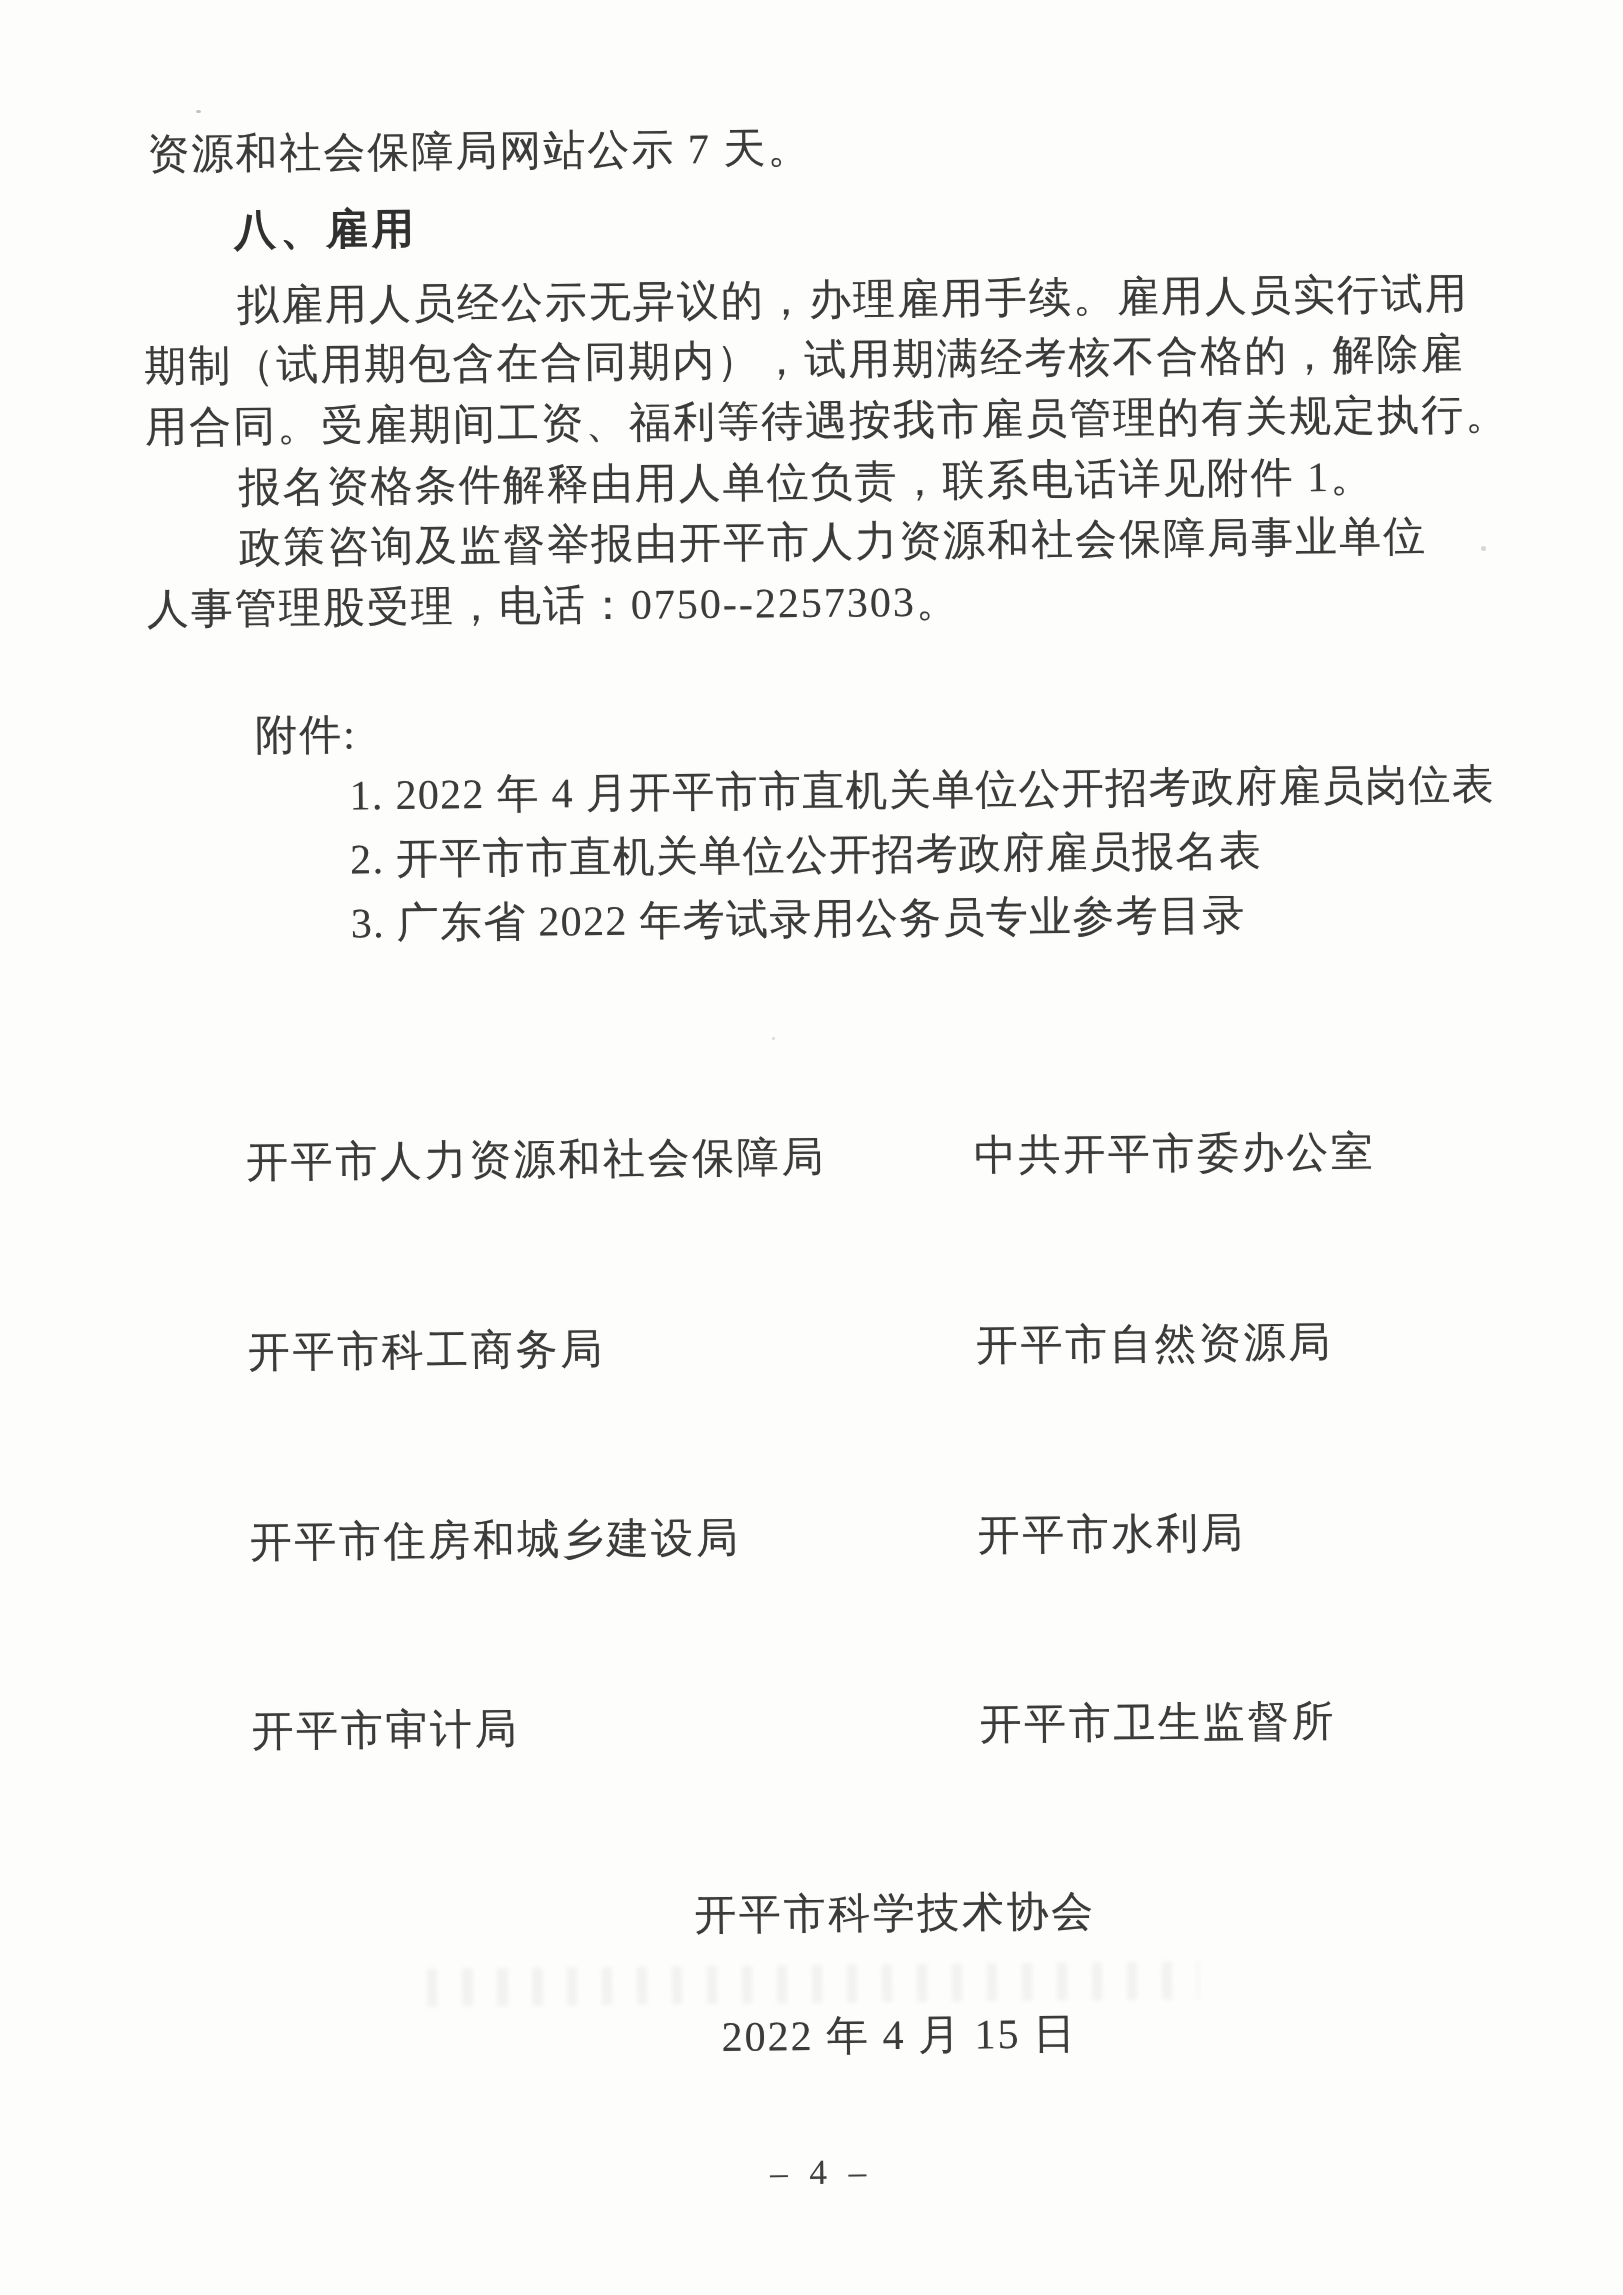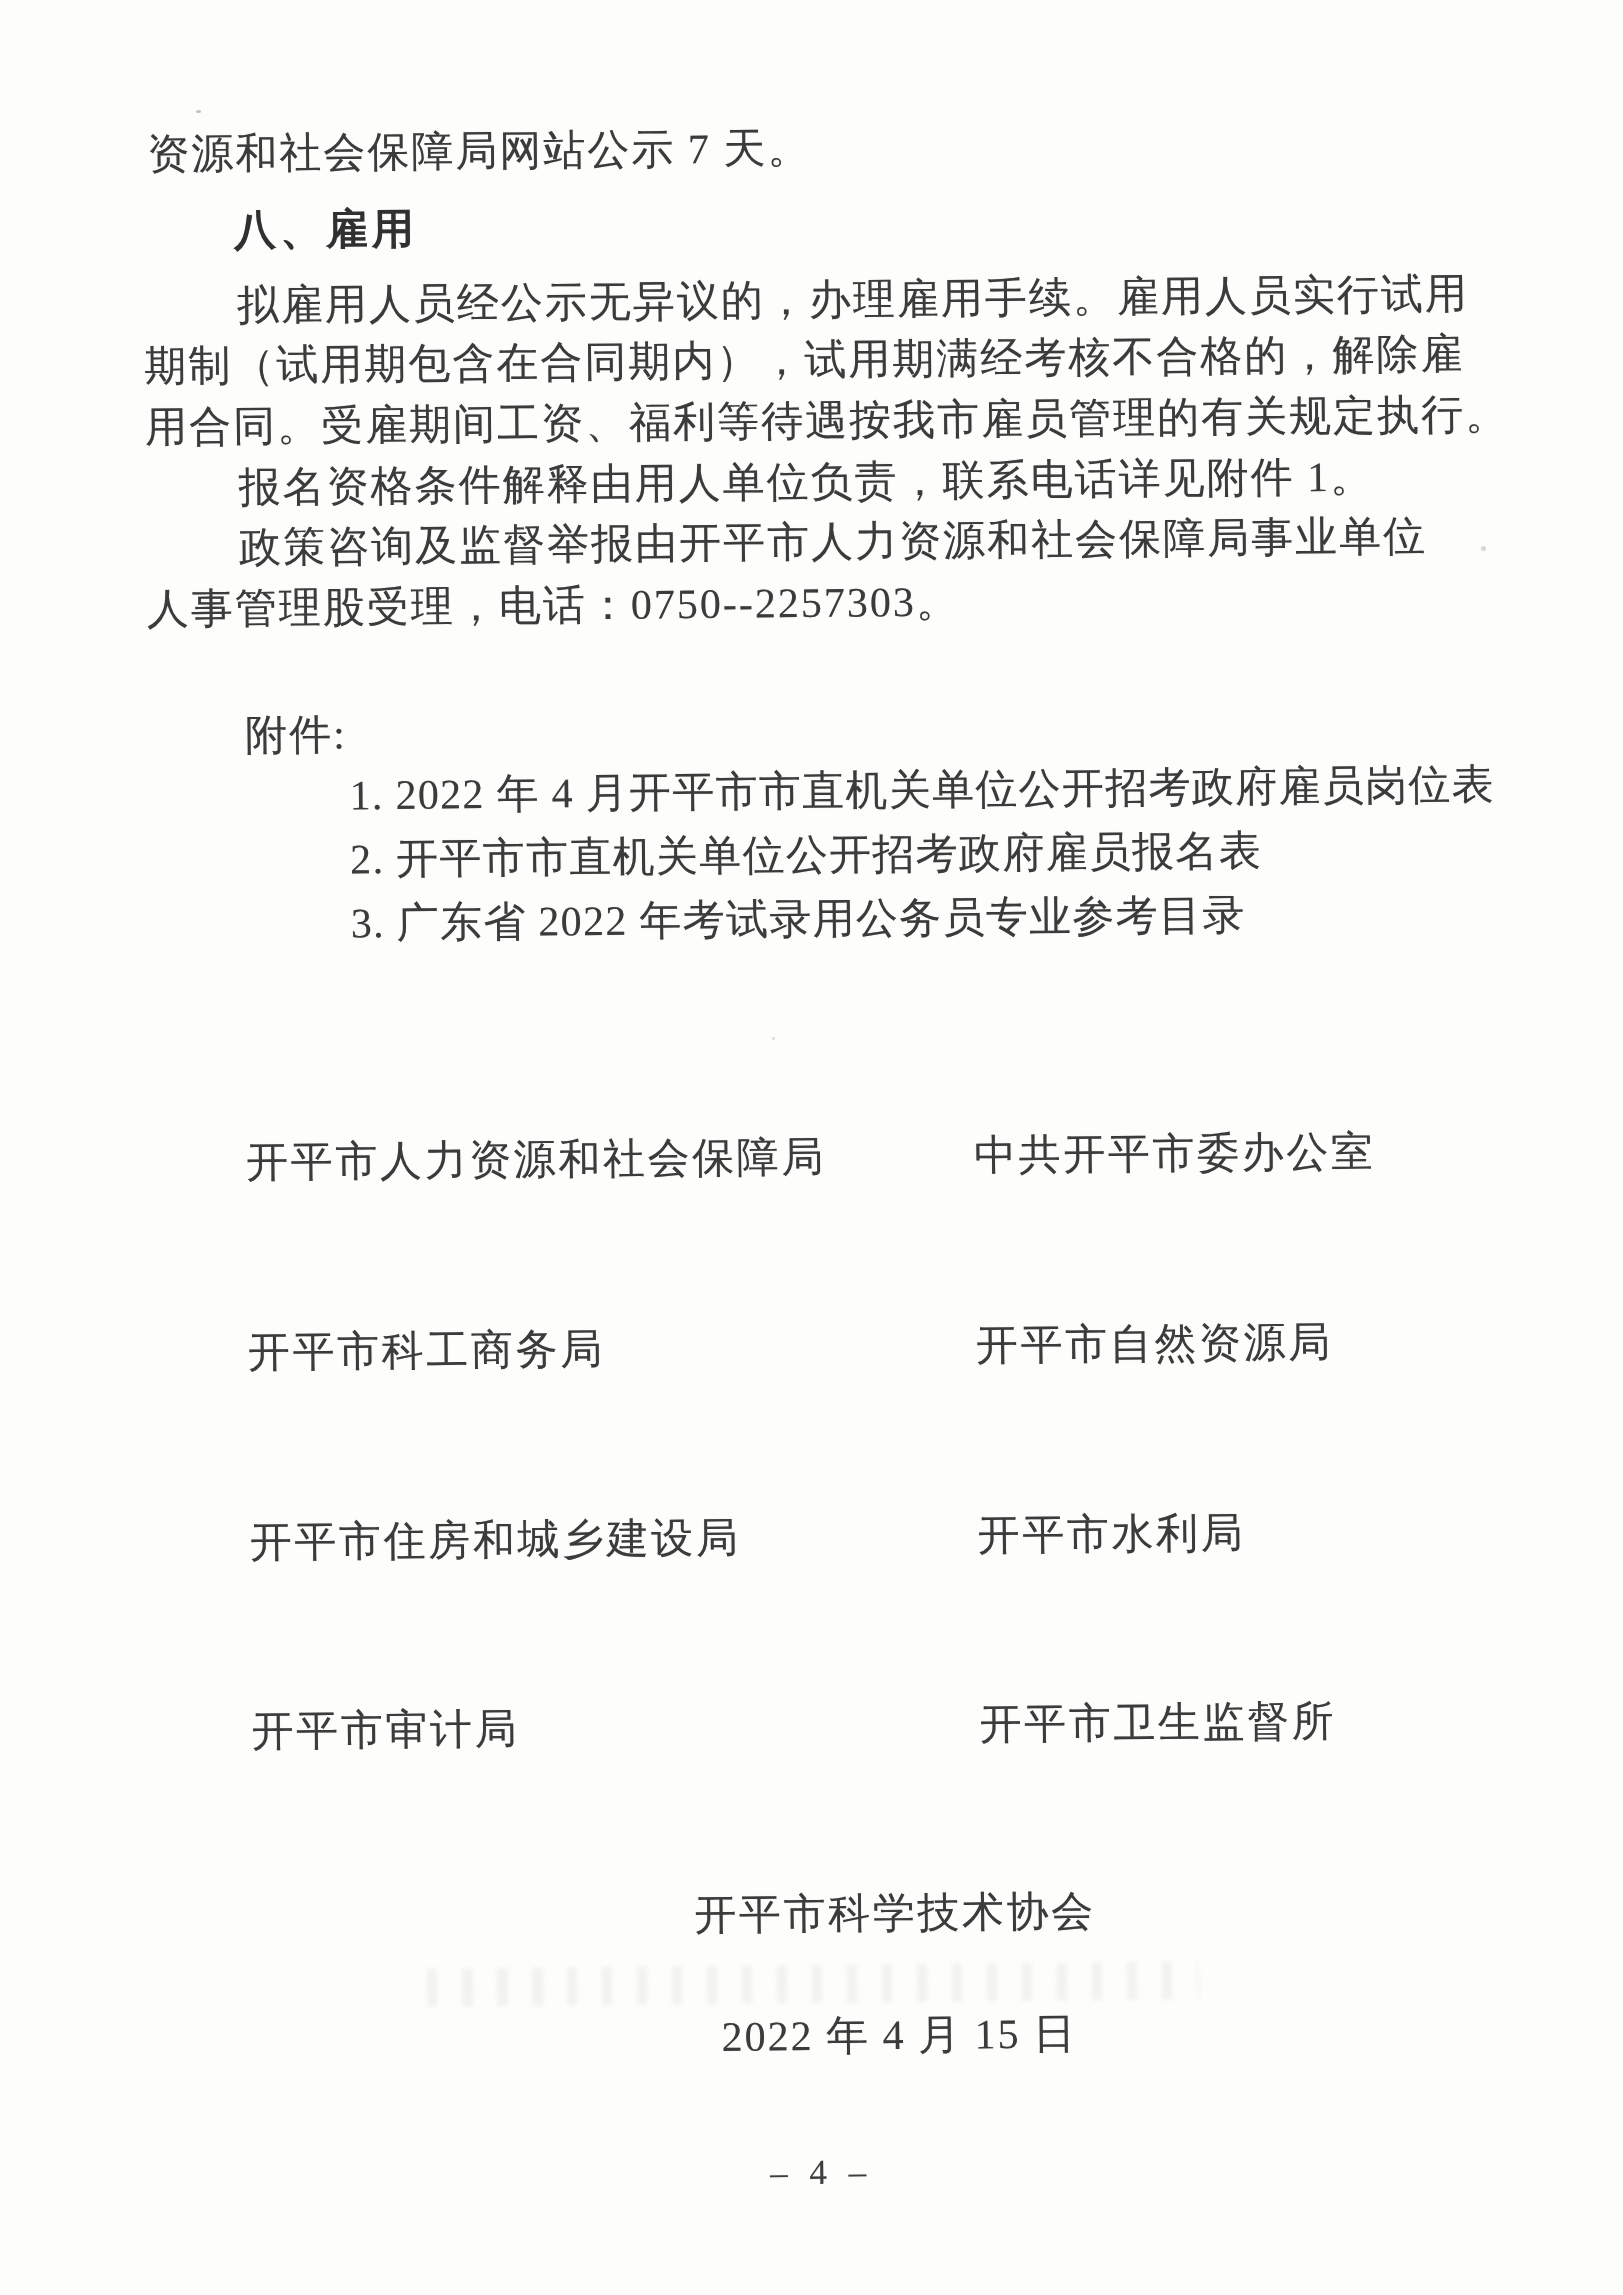--- a/index.html
+++ b/index.html
@@ -72,21 +72,21 @@
 
   <div class="line" style="left:245px; top:276px">拟雇用人员经公示无异议的，办理雇用手续。雇用人员实行试用</div>
   <div class="line" style="left:152px; top:336px">期制（试用期包含在合同期内），试用期满经考核不合格的，解除雇</div>
   <div class="line" style="left:152px; top:397px">用合同。受雇期间工资、福利等待遇按我市雇员管理的有关规定执行。</div>
 
   <div class="line" style="left:245px; top:458px">报名资格条件解释由用人单位负责，联系电话详见附件 1。</div>
 
   <div class="line" style="left:245px; top:518px">政策咨询及监督举报由开平市人力资源和社会保障局事业单位</div>
   <div class="line" style="left:152px; top:579px">人事管理股受理，电话：0750--2257303。</div>
 
-  <div class="line" style="left:249px; top:706px">附件:</div>
+  <div class="line" style="left:259px; top:706px">附件:</div>
   <div class="line attach-item" style="left:353px; top:767px">1. 2022 年 4 月开平市市直机关单位公开招考政府雇员岗位表</div>
   <div class="line attach-item" style="left:353px; top:831px">2. 开平市市直机关单位公开招考政府雇员报名表</div>
   <div class="line attach-item" style="left:353px; top:895px">3. 广东省 2022 年考试录用公务员专业参考目录</div>
 
   <div class="line sig" style="left:246px;  top:1133px">开平市人力资源和社会保障局</div>
   <div class="line sig" style="left:974px; top:1133px">中共开平市委办公室</div>
 
   <div class="line sig" style="left:246px;  top:1323px">开平市科工商务局</div>
   <div class="line sig" style="left:974px; top:1323px">开平市自然资源局</div>
 

